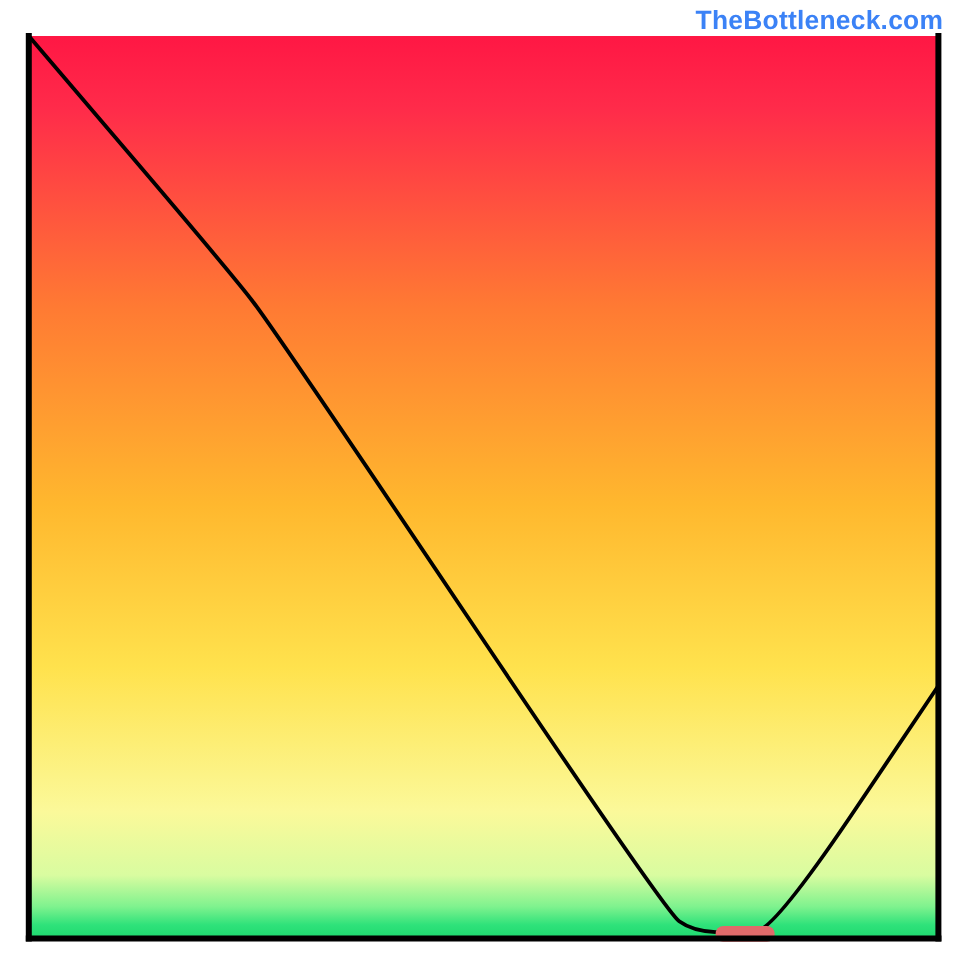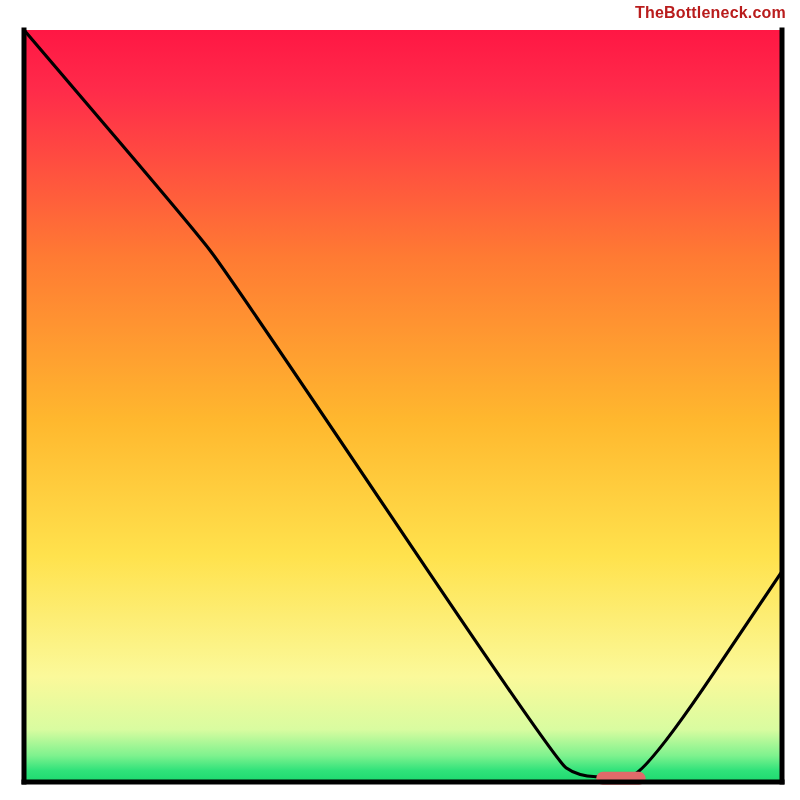--- a/index.html
+++ b/index.html
@@ -12,23 +12,23 @@
   }
   .wrap {
     position: relative;
     width: 800px;
     height: 800px;
   }
   .watermark {
     position: absolute;
     top: 4px;
     right: 14px;
-    font-size: 16px;
+    font-size: 22px;
     font-weight: 600;
-    color: #b91c1c;
+    color: #3b82f6;
     letter-spacing: 0.2px;
     font-family: Arial, Helvetica, sans-serif;
   }
   svg {
     display: block;
   }
 </style>
 </head>
 <body>
 

